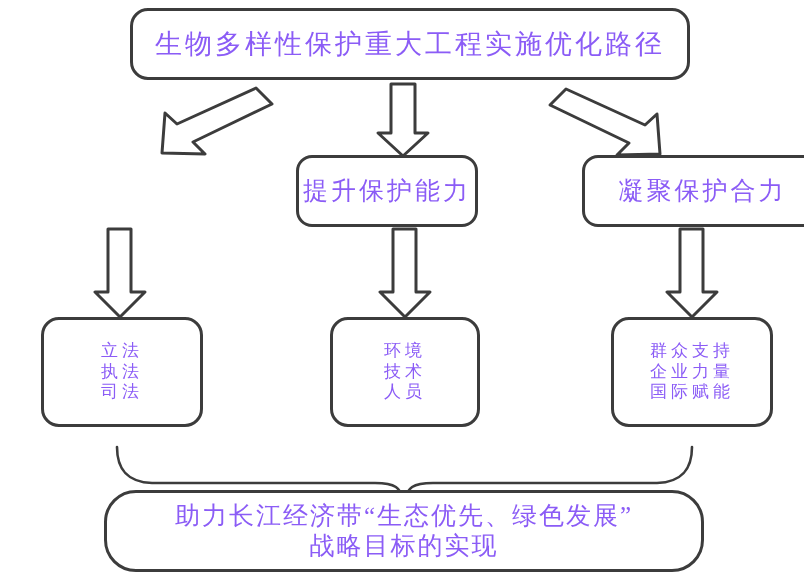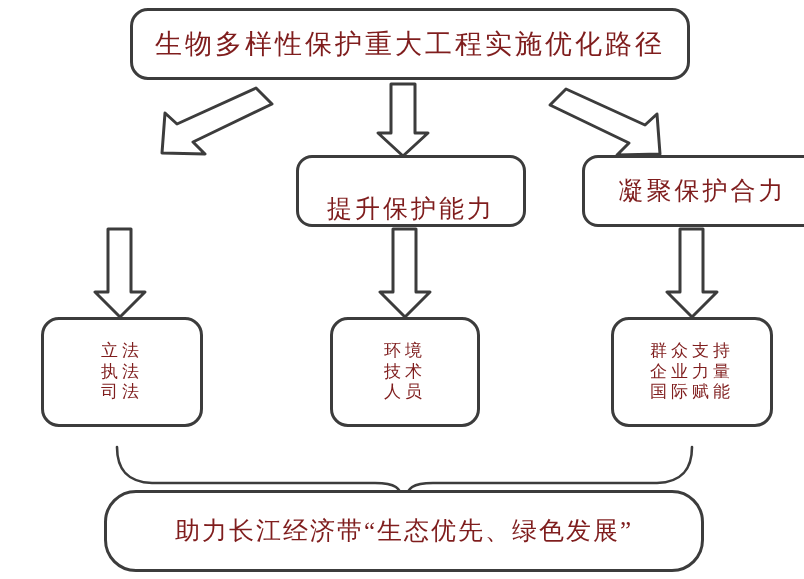--- a/index.html
+++ b/index.html
@@ -29,42 +29,42 @@
   .node {
     position: absolute;
     box-sizing: border-box;
     border: 3px solid #3c3c3c;
     border-radius: 16px;
     background: #ffffff;
     display: flex;
     align-items: center;
     justify-content: center;
     text-align: center;
-    color: #7f1d1d;
+    color: #8b5cf6;
     letter-spacing: 2px;
     line-height: 1.22;
     font-family: "Liberation Serif", "DejaVu Serif", serif;
   }
   .node-title {
     left: 130px;
     top: 8px;
     width: 560px;
     height: 72px;
     font-size: 27px;
     letter-spacing: 3px;
     border-radius: 18px;
   }
   .node-pillar {
     top: 155px;
     height: 72px;
     font-size: 25px;
     letter-spacing: 3px;
   }
   .pillar-1 { left: 8px;   width: 228px; }
-  .pillar-2 { left: 296px; width: 230px; align-items: flex-end; }
+  .pillar-2 { left: 296px; width: 182px; }
   .pillar-3 { left: 582px; width: 241px; align-items: center; }
 
   .node-detail {
     top: 317px;
     height: 110px;
     font-size: 17px;
     letter-spacing: 4px;
     border-radius: 18px;
   }
   .detail-1 { left: 41px;  width: 162px; }
@@ -168,16 +168,17 @@
     <span class="detail-lines">
       <span>群众支持</span>
       <span>企业力量</span>
       <span>国际赋能</span>
     </span>
   </div>
 
   <div class="node node-goal">
     <span class="goal-lines">
       <span>助力长江经济带“生态优先、绿色发展”</span>
+      <span>战略目标的实现</span>
     </span>
   </div>
 
 </div>
 
 </body></html>

